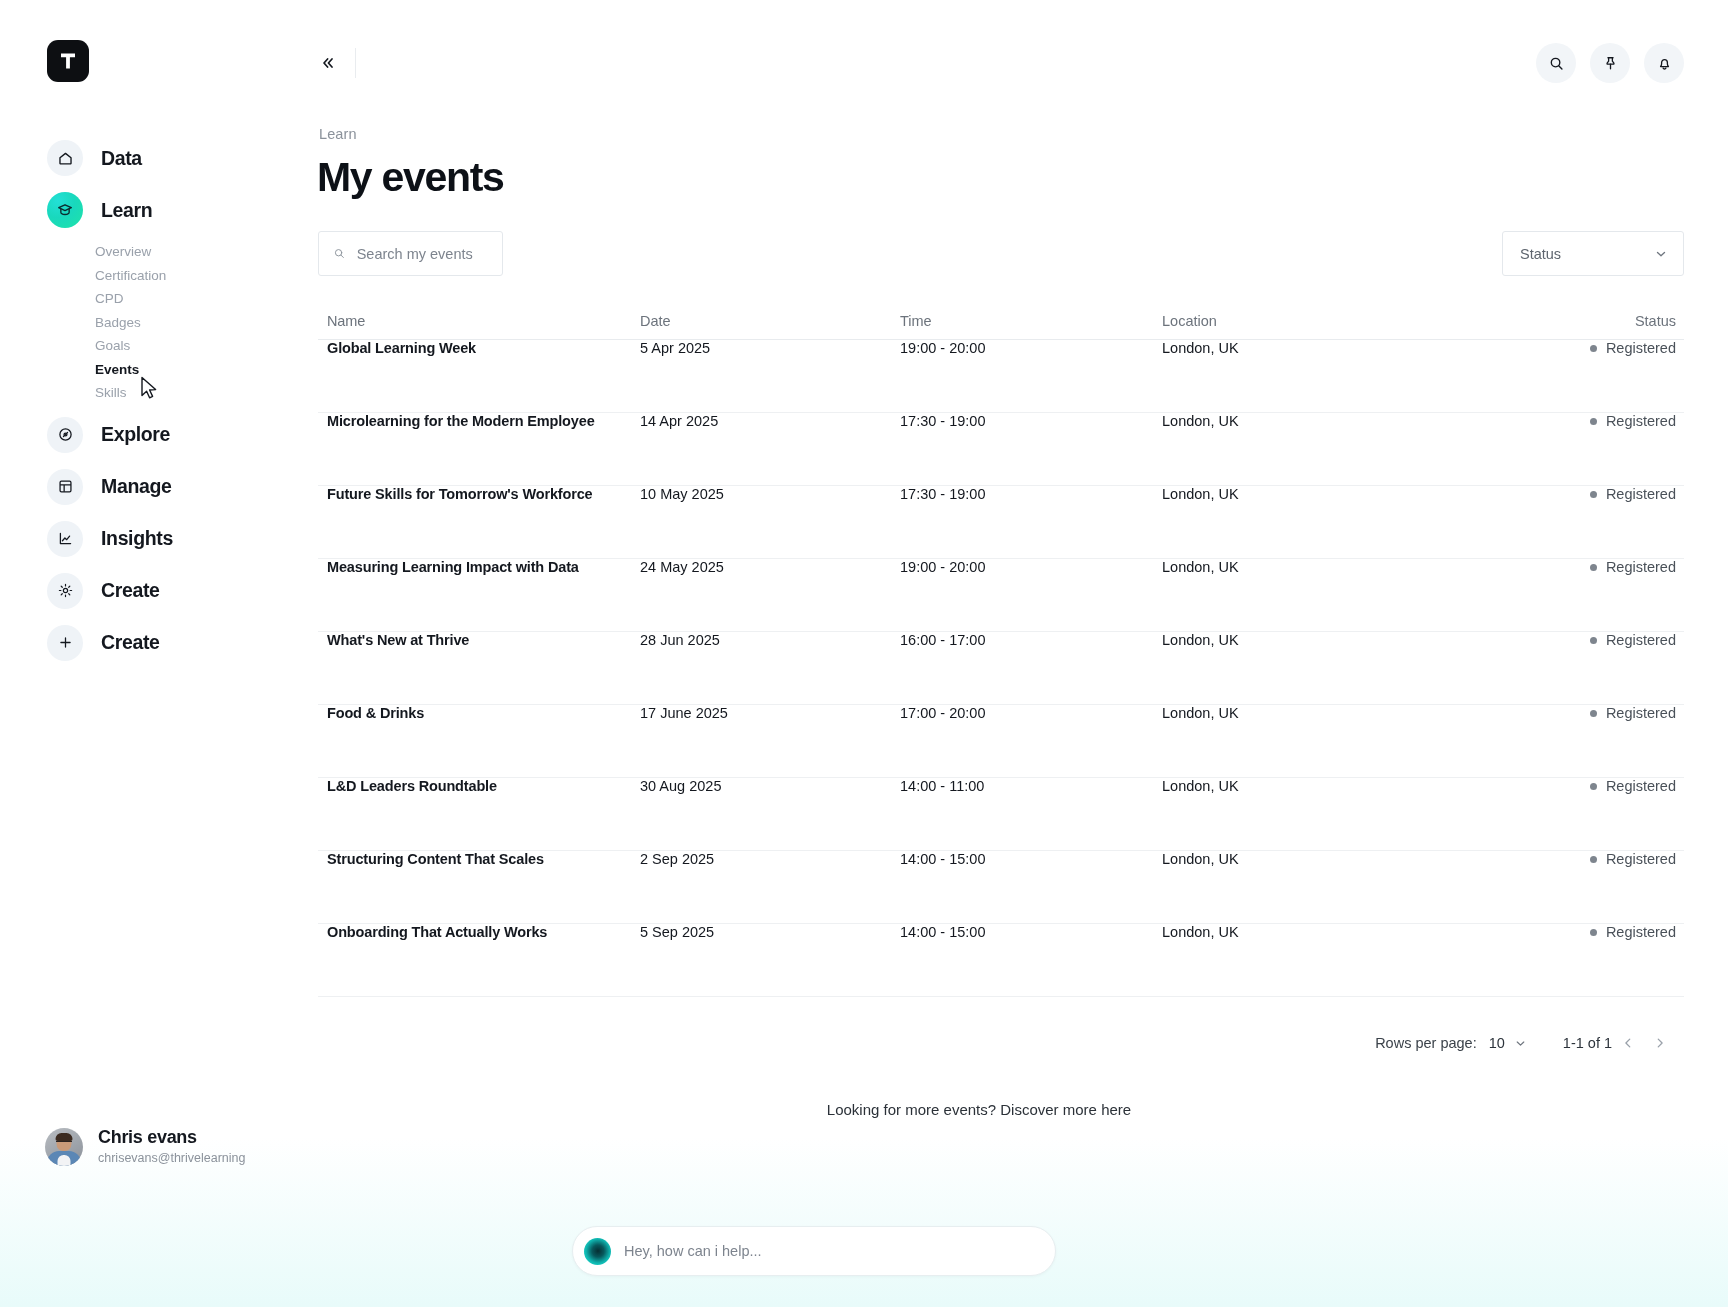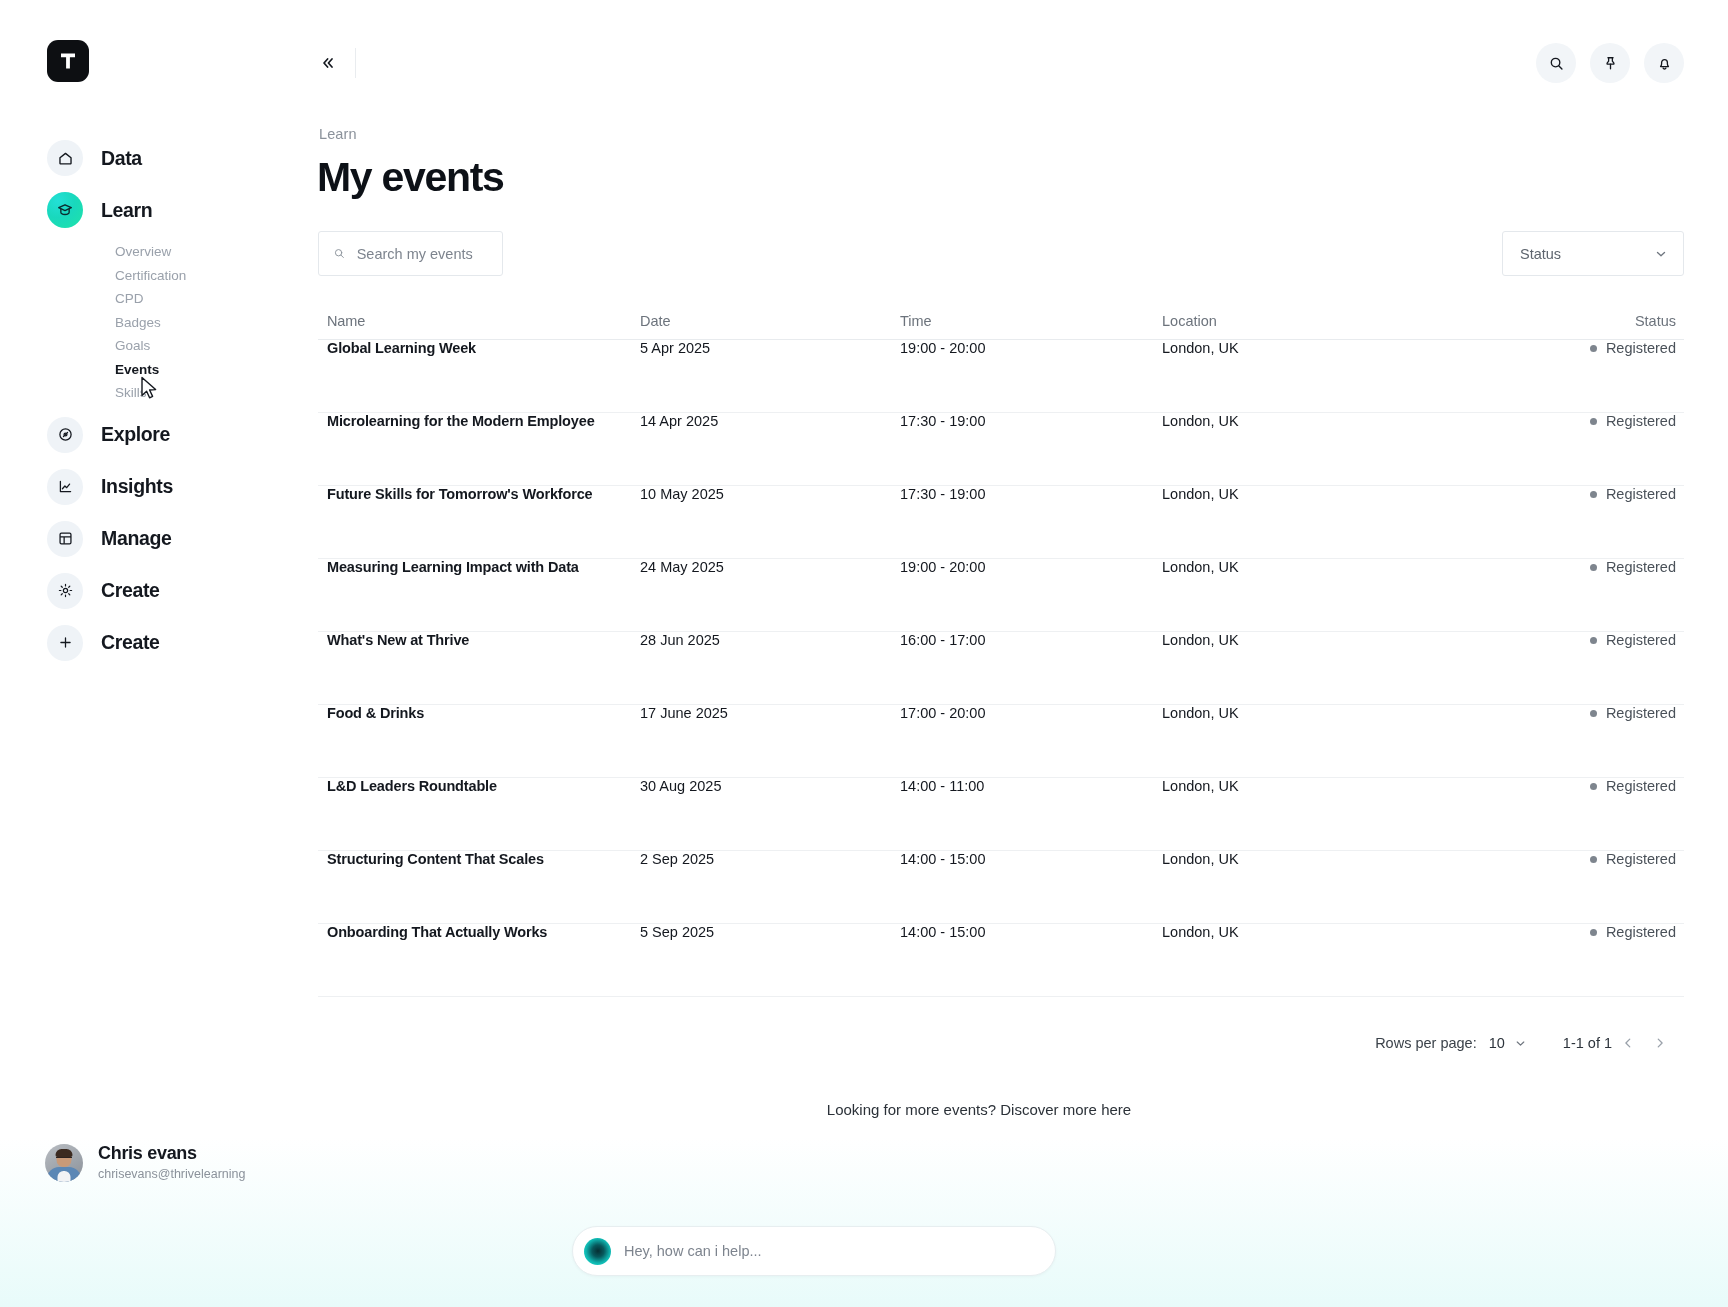--- a/index.html
+++ b/index.html
@@ -77,39 +77,38 @@
   .subnav { padding: 4px 0 4px 0; }
   .subnav-item {
     padding: 0 0 0 95px;
     height: 23.5px;
     display: flex;
     align-items: center;
     font-size: 13.5px;
     color: #9aa1ab;
     cursor: pointer;
     position: relative;
-    margin-left: 20px;
   }
   .subnav-item.active {
     color: #14181f;
     font-weight: 700;
   }
 
   .cursor-arrow {
     position: absolute;
     left: 140px;
     top: 376px;
     width: 20px; height: 24px;
     pointer-events: none;
   }
 
   .user-block {
     position: absolute;
     left: 45px;
-    bottom: 124px;
+    bottom: 140px;
     display: flex;
     align-items: center;
     gap: 15px;
     cursor: pointer;
   }
   .avatar {
     width: 38px; height: 38px;
     border-radius: 50%;
     overflow: hidden;
     flex: 0 0 38px;
@@ -452,36 +451,36 @@
               <circle cx="10" cy="10" r="6.6"></circle>
               <circle cx="10" cy="10" r="1.7"></circle>
               <path d="M12.4 7.6 11 9l-2 2-1.4 1.4" stroke-linecap="round"></path>
             </svg>
         </span>
         <span class="nav-label">Explore</span>
       </div>
 
       <div class="nav-item">
         <span class="nav-icon">
+          <svg width="17" height="17" viewBox="0 0 20 20" fill="none" stroke="#14181f" stroke-width="1.5">
+              <rect x="3.6" y="3.8" width="12.8" height="12.4" rx="1.6"></rect>
+              <path d="M3.6 8.1h12.8M8.4 8.1v8.1"></path>
+            </svg>
+        </span>
+        <span class="nav-label">Manage</span>
+      </div>
+
+      <div class="nav-item">
+        <span class="nav-icon">
           <svg width="17" height="17" viewBox="0 0 20 20" fill="none" stroke="#14181f" stroke-width="1.5" stroke-linecap="round" stroke-linejoin="round">
               <path d="M4 4v12h12"></path>
               <path d="M6.4 12.6 9.3 9.4l2.1 2 3.4-4.2"></path>
             </svg>
         </span>
         <span class="nav-label">Insights</span>
-      </div>
-
-      <div class="nav-item">
-        <span class="nav-icon">
-          <svg width="17" height="17" viewBox="0 0 20 20" fill="none" stroke="#14181f" stroke-width="1.5">
-              <rect x="3.6" y="3.8" width="12.8" height="12.4" rx="1.6"></rect>
-              <path d="M3.6 8.1h12.8M8.4 8.1v8.1"></path>
-            </svg>
-        </span>
-        <span class="nav-label">Manage</span>
       </div>
 
       <div class="nav-item">
         <span class="nav-icon">
           <svg width="17" height="17" viewBox="0 0 20 20" fill="none" stroke="#14181f" stroke-width="1.4">
               <circle cx="10" cy="10" r="2.5"></circle>
               <path d="M10 2.8v1.8M10 15.4v1.8M17.2 10h-1.8M4.6 10H2.8M15.1 4.9l-1.3 1.3M6.2 13.8l-1.3 1.3M15.1 15.1l-1.3-1.3M6.2 6.2 4.9 4.9" stroke-linecap="round"></path>
             </svg>
         </span>
         <span class="nav-label">Create</span>

